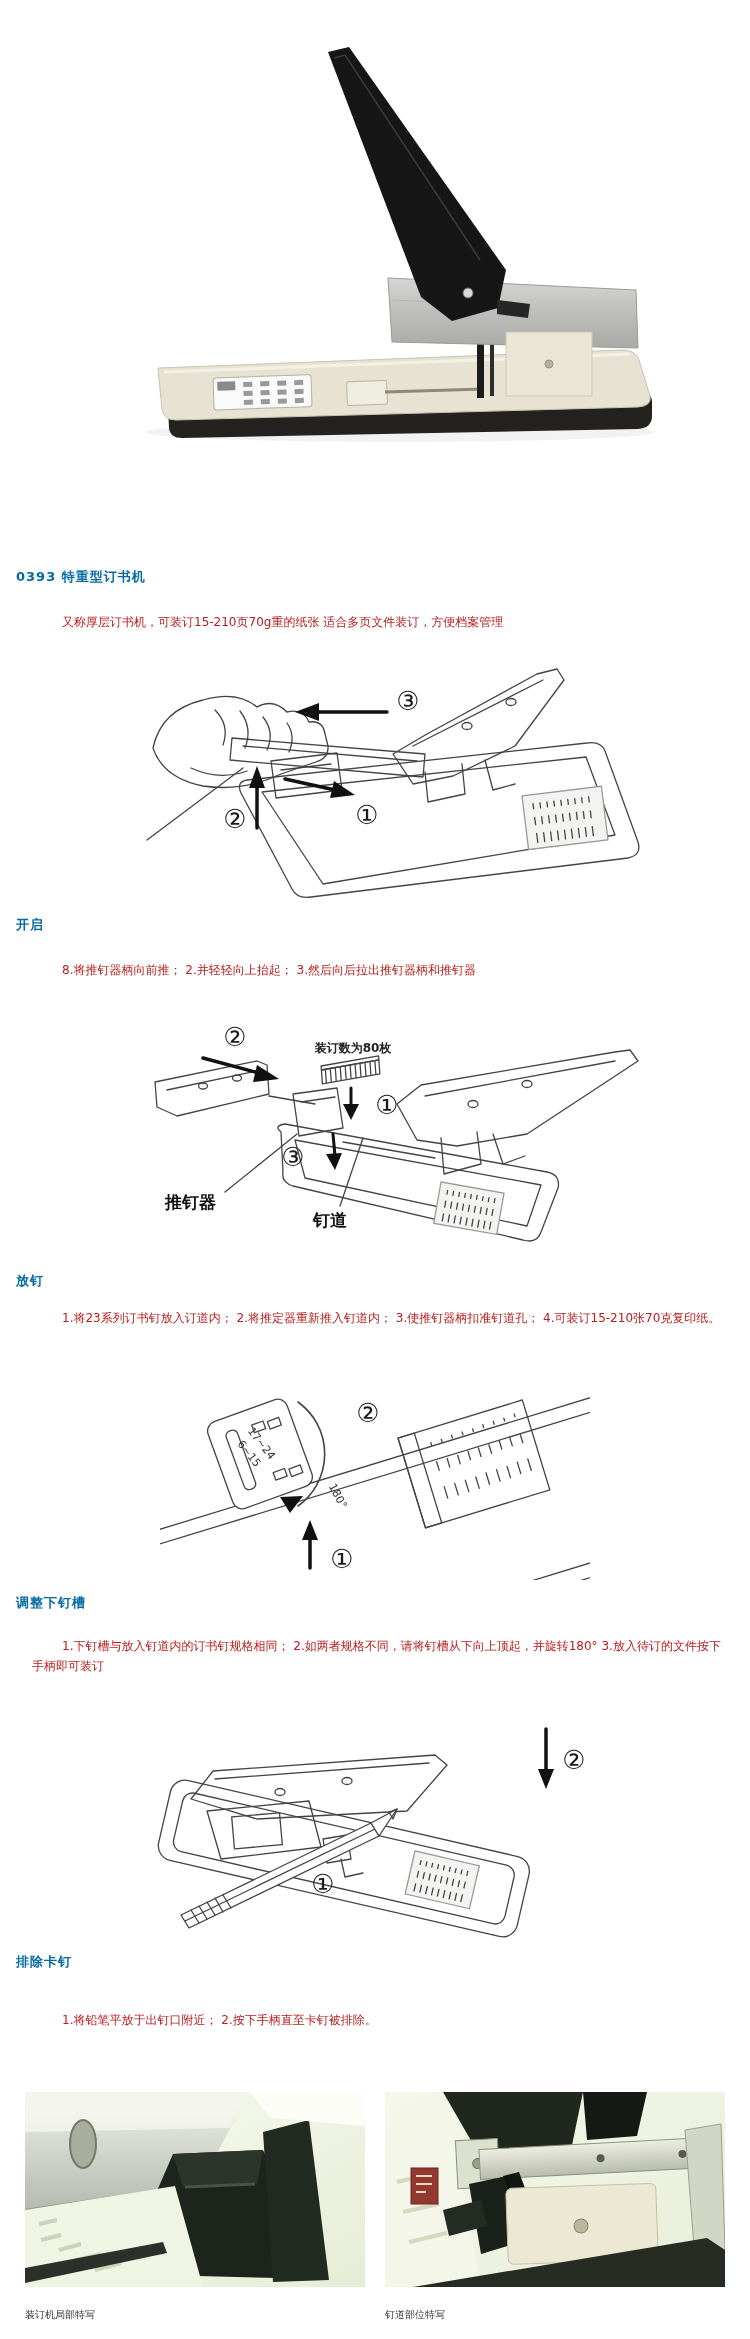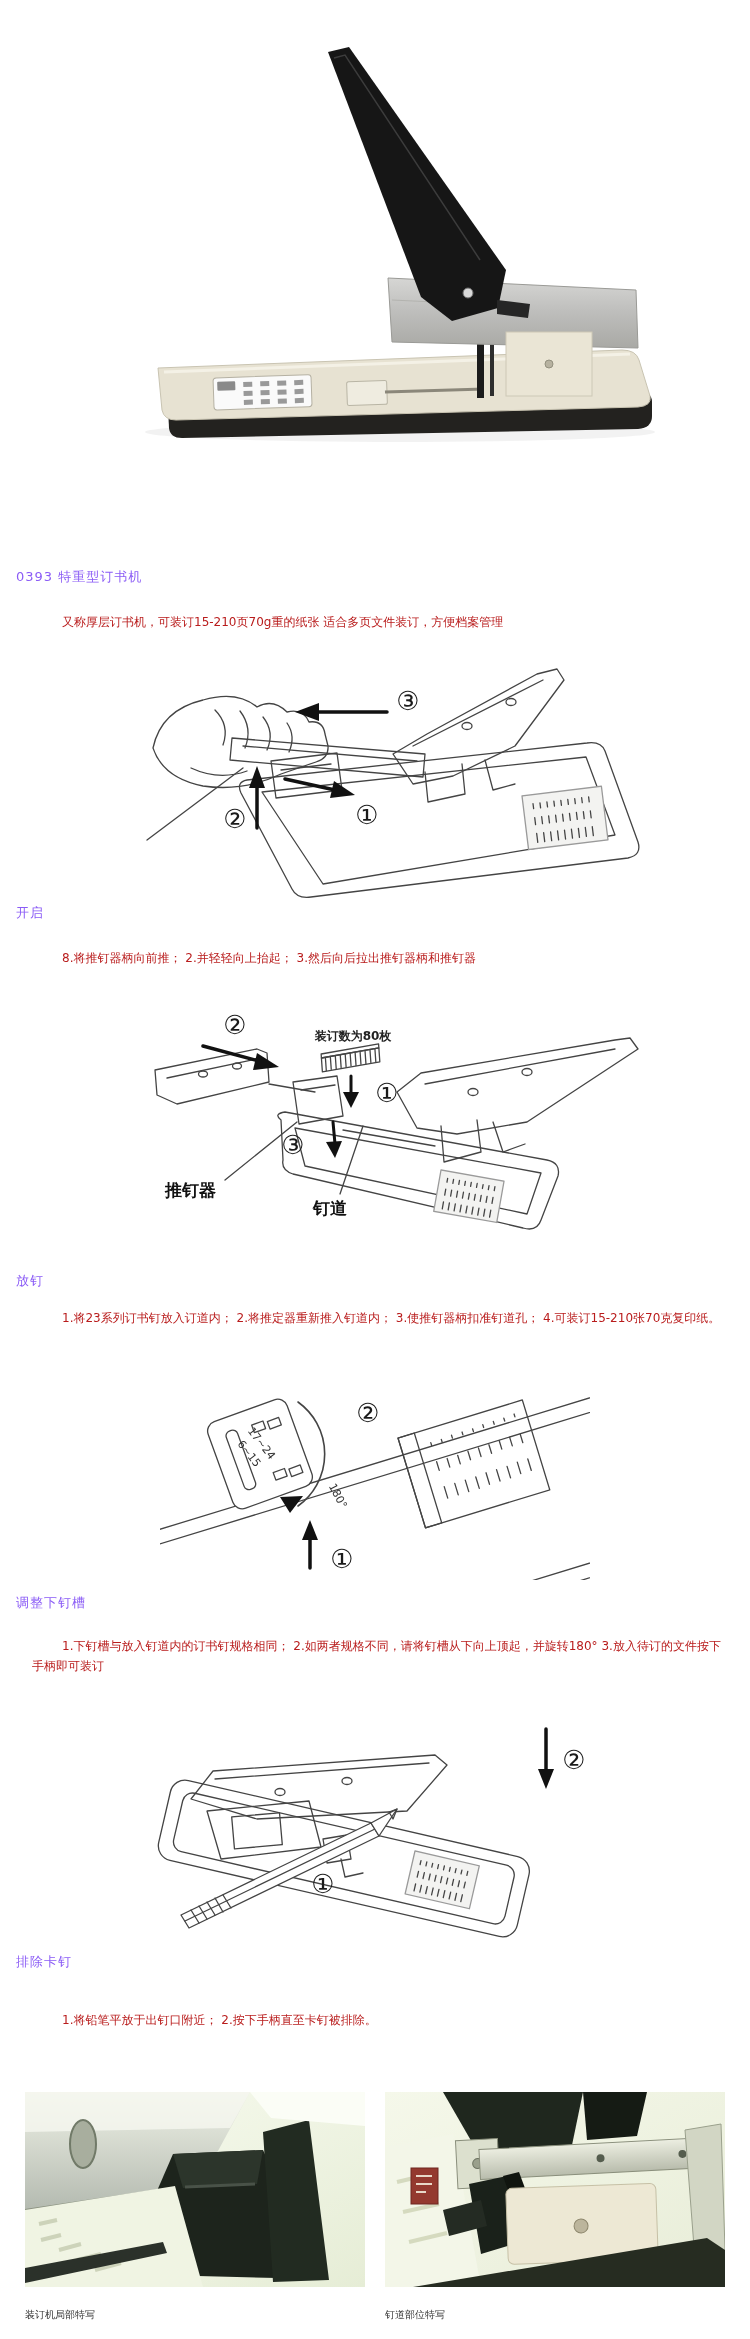--- a/index.html
+++ b/index.html
@@ -1,17 +1,17 @@
 <!DOCTYPE html>
 <html><head>
 <meta charset="utf-8">
 <style>
   html,body{margin:0;padding:0;}
   body{width:750px;background:#ffffff;font-family:"DejaVu Sans",sans-serif;color:#333;}
-  .heading{margin:0 0 0 16px;font-size:13px;line-height:18px;font-weight:normal;color:#8b5cf6;letter-spacing:1px;}
+  .heading{margin:0 0 0 16px;font-size:13px;line-height:18px;font-weight:bold;color:#0369a1;letter-spacing:1px;}
   .para{margin:0 28px 0 32px;font-size:12px;line-height:20px;color:#b91c1c;text-indent:30px;}
   .fig{margin-left:auto;margin-right:auto;display:block;}
   .fig3wrap{margin-left:160px;}
   svg text{font-family:"DejaVu Sans",sans-serif;}
   .ln path,.ln rect,.ln ellipse,.ln line,.ln polygon{fill:none;stroke:#444;stroke-width:1.3;stroke-linejoin:round;stroke-linecap:round;}
   .ln .fillw{fill:#ffffff;}
   .ln .patch{fill:#f3f3f1;stroke:#9a9a9a;}
   .thick{stroke:#111;stroke-width:3.5;stroke-linecap:round;}
   .ah{fill:#111;stroke:none;}
   .stepnum{font-size:26px;fill:#1a1a1a;text-anchor:middle;}
@@ -113,21 +113,21 @@
       <polygon class="ah" points="162,116 154,138 170,138"></polygon>
   </g>
   <text x="140" y="178" class="stepnum">②</text>
   <g>
     <line x1="190" y1="129" x2="240" y2="140" class="thick"></line>
       <polygon class="ah" points="260,145 239,131 235,148"></polygon>
   </g>
   <text x="272" y="174" class="stepnum">①</text>
 </svg>
 
-<h2 class="heading" style="margin-top:4px">开启</h2>
+<h2 class="heading" style="margin-top:16px">开启</h2>
 <p class="para" style="margin-top:26px">8.将推钉器柄向前推； 2.并轻轻向上抬起； 3.然后向后拉出推钉器柄和推钉器</p>
 
 <svg class="fig" style="margin-top:26px" width="560" height="262" viewBox="0 0 560 262">
   <g class="ln">
     <path d="M60,76 L162,55 L172,59 L174,88 L82,110 L62,101 Z"></path>
     <path d="M72,84 L166,64"></path>
     <ellipse cx="108" cy="80" rx="4.5" ry="3"></ellipse>
       <ellipse cx="142" cy="72" rx="4.5" ry="3"></ellipse>
     <path d="M174,90 L220,98"></path>
     <path d="M198,88 L242,82 L248,122 L204,130 Z"></path>
@@ -168,21 +168,21 @@
   <text x="292" y="108" class="stepnum">①</text>
   <g>
     <line x1="238" y1="128" x2="240" y2="150" class="thick" style="stroke-width:3"></line>
       <polygon class="ah" points="240,164 231,148 247,147"></polygon>
   </g>
   <text x="198" y="160" class="stepnum">③</text>
   <text x="70" y="202" class="figlabel">推钉器</text>
   <text x="218" y="220" class="figlabel">钉道</text>
 </svg>
 
-<h2 class="heading" style="margin-top:16px">放钉</h2>
+<h2 class="heading" style="margin-top:4px">放钉</h2>
 <p class="para" style="margin-top:18px">1.将23系列订书钉放入订道内； 2.将推定器重新推入钉道内； 3.使推钉器柄扣准钉道孔； 4.可装订15-210张70克复印纸。</p>
 
 <div class="fig3wrap" style="margin-top:52px">
 <svg width="430" height="200" viewBox="0 0 430 200">
   <g class="ln">
     <g transform="rotate(-17 215 140)">
       <rect x="-60" y="86" width="560" height="172" rx="30"></rect>
       <rect x="-45" y="100" width="530" height="144" rx="22"></rect>
     </g>
     <g transform="translate(100,74) rotate(-20)">

